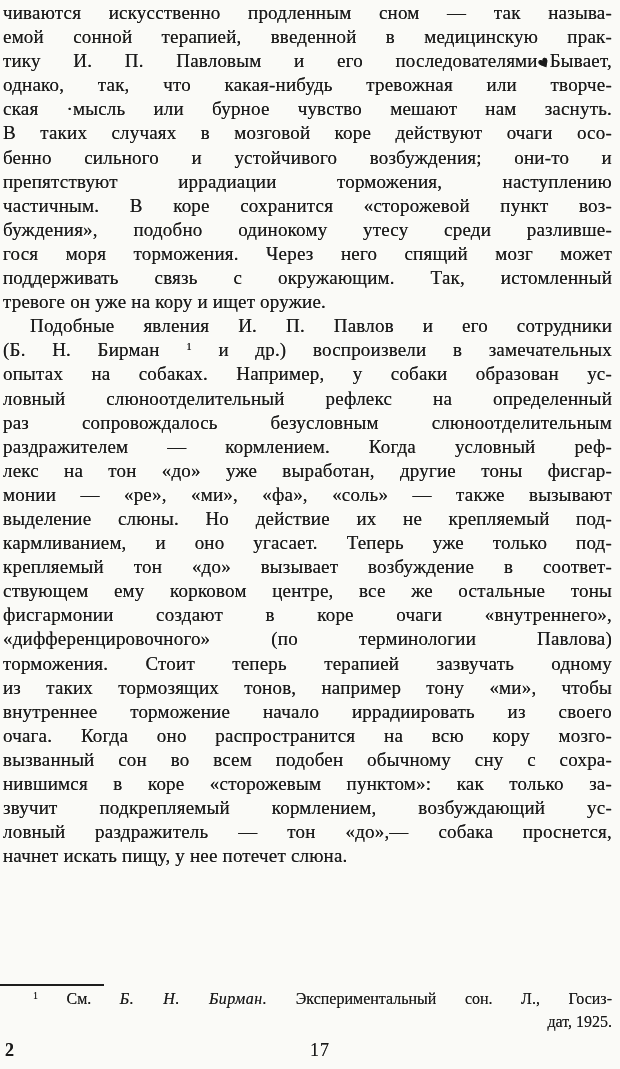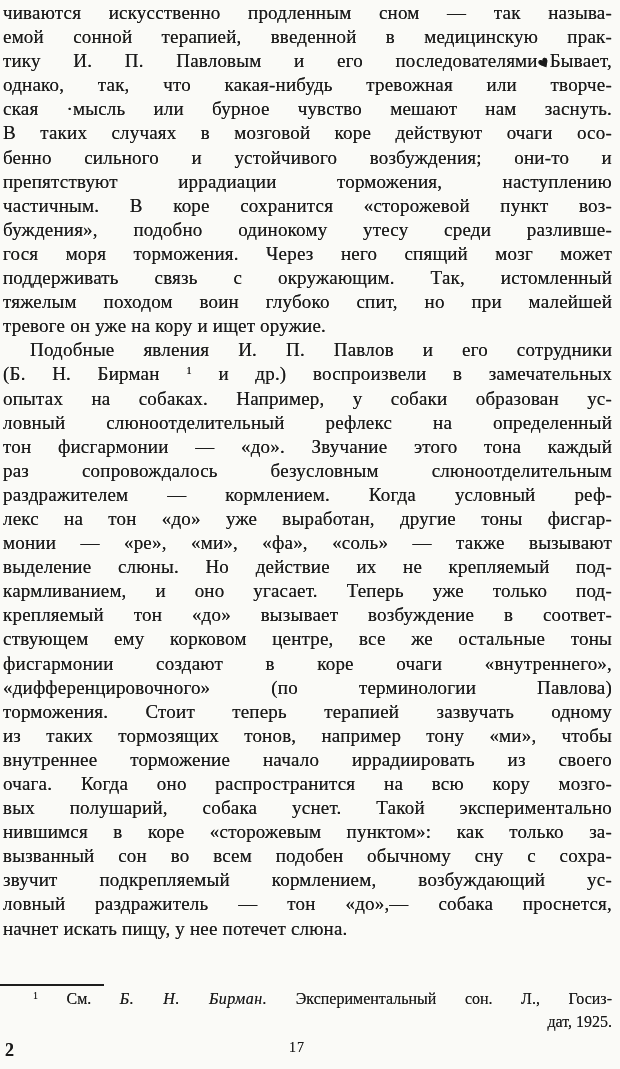--- a/index.html
+++ b/index.html
@@ -105,23 +105,23 @@
   .running-author {
     position: absolute;
     left: 57px;
     top: 3px;
     font-size: 15px;
     letter-spacing: 0.8px;
     margin-top: 44px;
   }
   .page-number {
     position: absolute;
-    left: 289px;
+    left: 310px;
     top: 0;
-    font-size: 14px;
+    font-size: 18px;
     letter-spacing: 1px;
   }
 </style>
 </head>
 <body>
 
 <div class="text-block">
 
   <div>
     <div class="line">чиваются искусственно продленным сном — так называ-</div>
@@ -129,47 +129,44 @@
     <div class="line"><span>тику И. П. Павловым и его последователями</span><span class="blot">♥</span><span>Бывает,</span></div>
     <div class="line">однако, так, что какая-нибудь тревожная или творче-</div>
     <div class="line">ская ·мысль или бурное чувство мешают нам заснуть.</div>
     <div class="line">В таких случаях в мозговой коре действуют очаги осо-</div>
     <div class="line">бенно сильного и устойчивого возбуждения; они-то и</div>
     <div class="line">препятствуют иррадиации торможения, наступлению</div>
     <div class="line">частичным. В коре сохранится «сторожевой пункт воз-</div>
     <div class="line">буждения», подобно одинокому утесу среди разливше-</div>
     <div class="line">гося моря торможения. Через него спящий мозг может</div>
     <div class="line">поддерживать связь с окружающим. Так, истомленный</div>
-    <div class="line">тяжелым походом воин глубоко спит, но при малейшей</div>
     <div class="line last">тревоге он уже на кору и ищет оружие.</div>
   </div>
 
   <div>
     <div class="line indent">Подобные явления И. П. Павлов и его сотрудники</div>
     <div class="line"><span>(Б. Н. Бирман</span> <sup>1</sup> <span>и др.) воспроизвели в замечательных</span></div>
     <div class="line">опытах на собаках. Например, у собаки образован ус-</div>
     <div class="line">ловный слюноотделительный рефлекс на определенный</div>
-    <div class="line">тон фисгармонии — «до». Звучание этого тона каждый</div>
     <div class="line">раз сопровождалось безусловным слюноотделительным</div>
     <div class="line">раздражителем — кормлением. Когда условный реф-</div>
     <div class="line">лекс на тон «до» уже выработан, другие тоны фисгар-</div>
     <div class="line">монии — «ре», «ми», «фа», «соль» — также вызывают</div>
     <div class="line">выделение слюны. Но действие их не крепляемый под-</div>
     <div class="line">кармливанием, и оно угасает. Теперь уже только под-</div>
     <div class="line">крепляемый тон «до» вызывает возбуждение в соответ-</div>
     <div class="line">ствующем ему корковом центре, все же остальные тоны</div>
     <div class="line">фисгармонии создают в коре очаги «внутреннего»,</div>
     <div class="line">«дифференцировочного» (по терминологии Павлова)</div>
     <div class="line">торможения. Стоит теперь терапией зазвучать одному</div>
     <div class="line">из таких тормозящих тонов, например тону «ми», чтобы</div>
     <div class="line">внутреннее торможение начало иррадиировать из своего</div>
     <div class="line">очага. Когда оно распространится на всю кору мозго-</div>
-    <div class="line">вых полушарий, собака уснет. Такой экспериментально</div>
+    <div class="line">вызванный сон во всем подобен обычному сну с сохра-</div>
     <div class="line">нившимся в коре «сторожевым пунктом»: как только за-</div>
-    <div class="line">вызванный сон во всем подобен обычному сну с сохра-</div>
     <div class="line">звучит подкрепляемый кормлением, возбуждающий ус-</div>
     <div class="line">ловный раздражитель — тон «до»,— собака проснется,</div>
     <div class="line last">начнет искать пищу, у нее потечет слюна.</div>
   </div>
 
 </div>
 
 <div class="fn-rule"></div>
 
 <div class="footnote">

